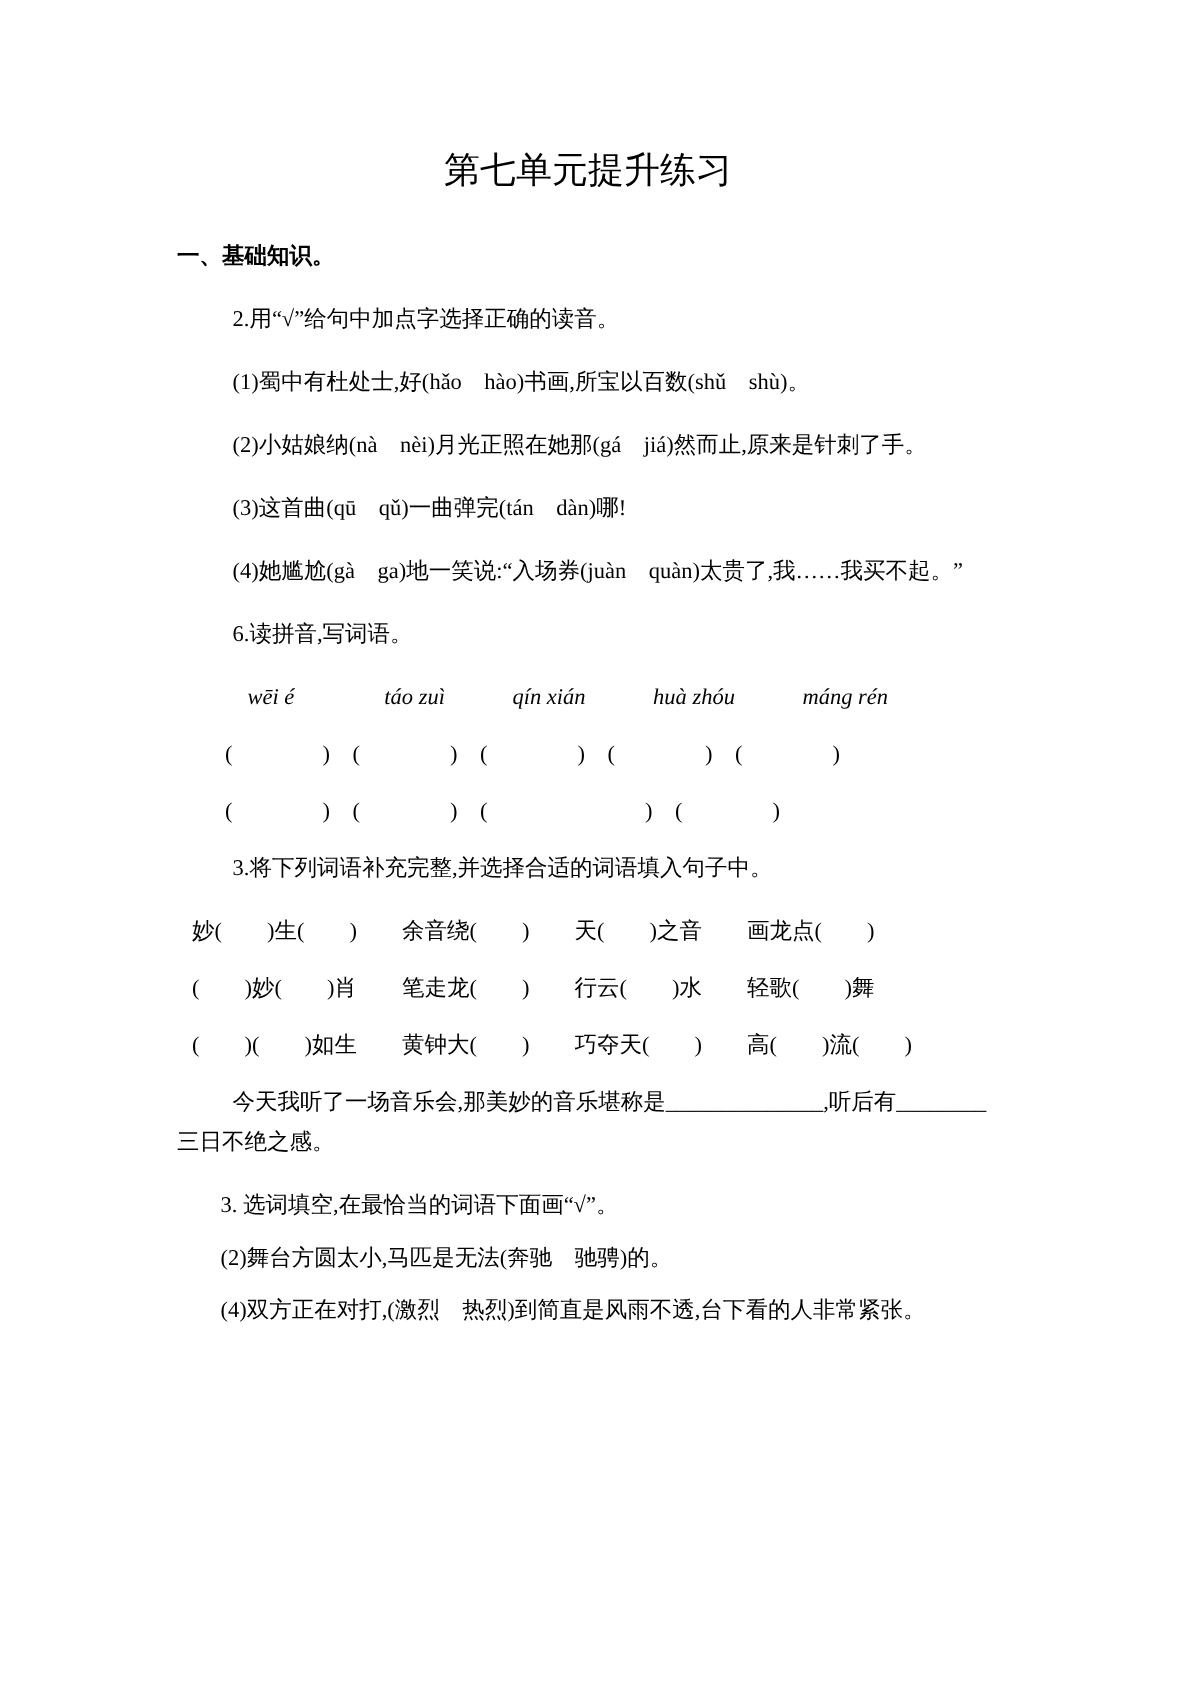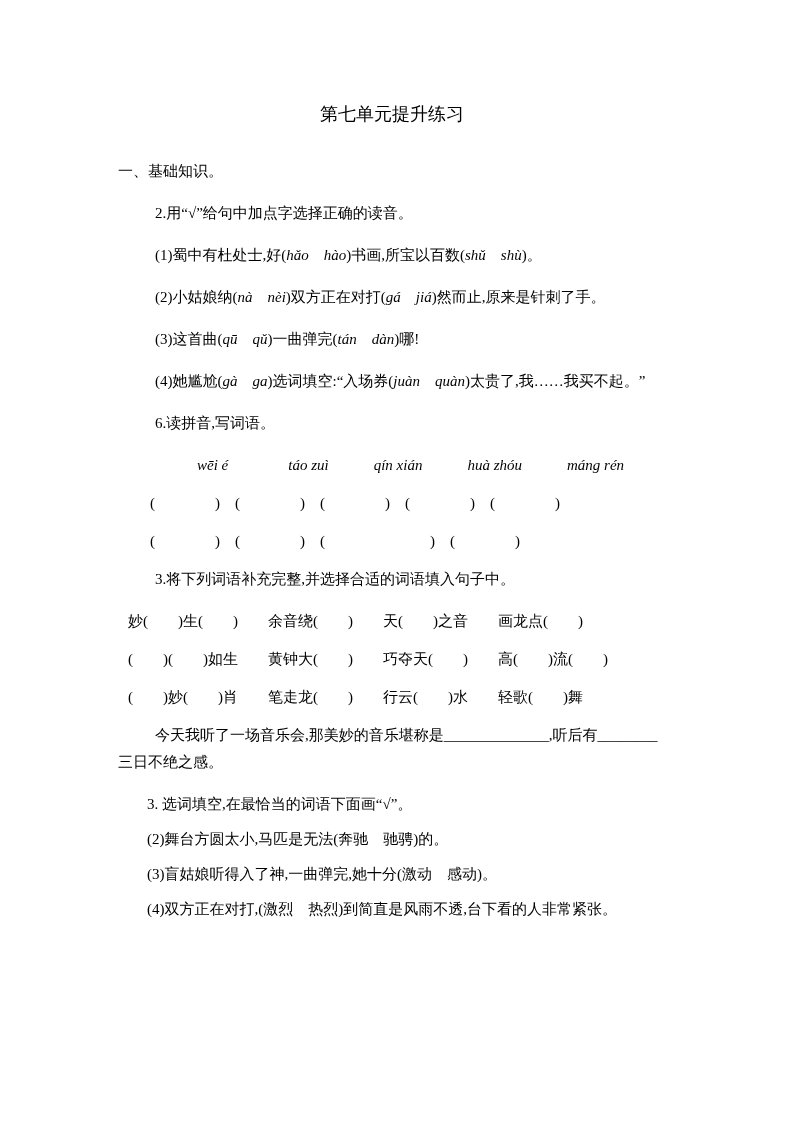--- a/index.html
+++ b/index.html
@@ -14,71 +14,70 @@
     background: #ffffff;
     box-sizing: border-box;
     padding: 100px 128px 30px 118px;
     font-family: "Liberation Serif", "DejaVu Serif", serif;
     font-size: 15px;
     color: #000000;
     overflow: hidden;
   }
   .doc-title {
     text-align: center;
-    font-size: 18px;
+    font-size: 24px;
     line-height: 28px;
     margin: 0 0 30px 0;
     white-space: pre-wrap;
   }
   .para {
     line-height: 27px;
     margin: 0 0 15px 0;
     text-indent: 37px;
     white-space: pre-wrap;
     word-break: normal;
   }
-  .para.flush { text-indent: 0; }
+  .para.flush { text-indent: 0; font-weight: bold; }
   .para.pinyin-row {
     text-indent: 47px;
     margin-bottom: 11px;
   }
-  .para.pinyin-row span { font-style: italic; margin-left: 32px; }
+  .para.pinyin-row span { font-style: italic; }
   .para.bracket-row {
     text-indent: 32px;
     margin-bottom: 11px;
   }
   .para.ex3-row {
     text-indent: 10px;
     margin-bottom: 11px;
   }
   .para.ex4-item {
     text-indent: 29px;
     margin-bottom: 8px;
   }
-  .pinyin { font-style: italic; }
+  .pinyin { }
 </style>
 </head>
 <body>
 
 <div class="page">
   <div class="doc-title">第七单元提升练习</div>
   <div>
       <div class="para flush"><span class="">一、基础知识。</span></div>
       <div class="para"><span class="">2.用“√”给句中加点字选择正确的读音。</span></div>
       <div class="para"><span class="">(1)蜀中有杜处士,好(</span><span class="pinyin">hǎo　hào</span><span class="">)书画,所宝以百数(</span><span class="pinyin">shǔ　shù</span><span class="">)。</span></div>
-      <div class="para"><span class="">(2)小姑娘纳(</span><span class="pinyin">nà　nèi</span><span class="">)双方正在对打(</span><span class="pinyin">gá　jiá</span><span class="">)然而止,原来是针刺了手。</span></div>
+      <div class="para"><span class="">(2)小姑娘纳(</span><span class="pinyin">nà　nèi</span><span class="">)月光正照在她那(</span><span class="pinyin">gá　jiá</span><span class="">)然而止,原来是针刺了手。</span></div>
       <div class="para"><span class="">(3)这首曲(</span><span class="pinyin">qū　qǔ</span><span class="">)一曲弹完(</span><span class="pinyin">tán　dàn</span><span class="">)哪!</span></div>
-      <div class="para"><span class="">(4)她尴尬(</span><span class="pinyin">gà　ga</span><span class="">)选词填空:“入场券(</span><span class="pinyin">juàn　quàn</span><span class="">)太贵了,我……我买不起。”</span></div>
+      <div class="para"><span class="">(4)她尴尬(</span><span class="pinyin">gà　ga</span><span class="">)地一笑说:“入场券(</span><span class="pinyin">juàn　quàn</span><span class="">)太贵了,我……我买不起。”</span></div>
       <div class="para"><span class="">6.读拼音,写词语。</span></div>
       <div class="para pinyin-row"><span class="pinyin">wēi é　　　　táo zuì　　　qín xián　　　huà zhóu　　　máng rén</span></div>
       <div class="para bracket-row"><span class="">(　　　　)　(　　　　)　(　　　　)　(　　　　)　(　　　　)</span></div>
       <div class="para bracket-row"><span class="">(　　　　)　(　　　　)　(　　　　　　　)　(　　　　)</span></div>
       <div class="para"><span class="">3.将下列词语补充完整,并选择合适的词语填入句子中。</span></div>
       <div class="para ex3-row"><span class="">妙(　　)生(　　)　　余音绕(　　)　　天(　　)之音　　画龙点(　　)</span></div>
+      <div class="para ex3-row"><span class="">(　　)妙(　　)肖　　笔走龙(　　)　　行云(　　)水　　轻歌(　　)舞</span></div>
       <div class="para ex3-row"><span class="">(　　)(　　)如生　　黄钟大(　　)　　巧夺天(　　)　　高(　　)流(　　)</span></div>
-      <div class="para ex3-row"><span class="">(　　)妙(　　)肖　　笔走龙(　　)　　行云(　　)水　　轻歌(　　)舞</span></div>
       <div class="para"><span class="">今天我听了一场音乐会,那美妙的音乐堪称是______________,听后有________三日不绝之感。</span></div>
       <div class="para ex4-item"><span class="">3. 选词填空,在最恰当的词语下面画“√”。</span></div>
       <div class="para ex4-item"><span class="">(2)舞台方圆太小,马匹是无法(奔驰　驰骋)的。</span></div>
-      <div class="para ex4-item"><span class="">(3)盲姑娘听得入了神,一曲弹完,她十分(激动　感动)。</span></div>
       <div class="para ex4-item"><span class="">(4)双方正在对打,(激烈　热烈)到简直是风雨不透,台下看的人非常紧张。</span></div>
     </div>
 </div>
 
 </body></html>

